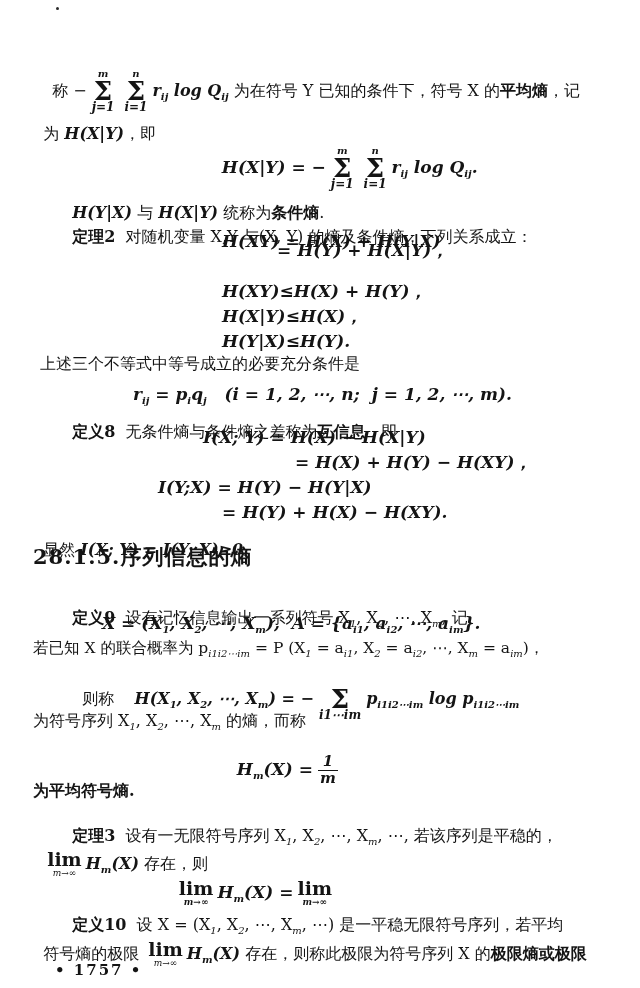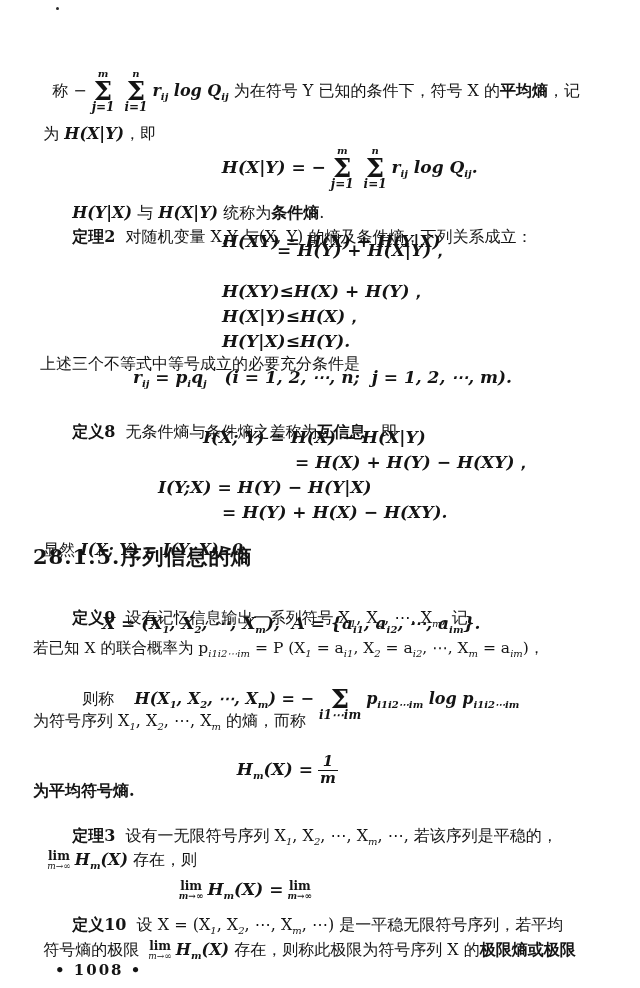--- a/index.html
+++ b/index.html
@@ -16,21 +16,21 @@
   sub{font-size:10px;font-style:italic;line-height:0;}
   
   .sum{display:inline-flex;flex-direction:column;align-items:center;
        vertical-align:middle;line-height:0.85;margin:0 5px;font-style:normal;}
   .sum .t{font-size:10px;font-style:italic;font-weight:700;min-height:10px;}
   .sum .s{font-size:26px;font-weight:700;font-style:normal;}
   .sum .bm{font-size:12px;font-style:italic;font-weight:700;min-height:10px;}
   
   .lim{display:inline-flex;flex-direction:column;align-items:center;
        vertical-align:middle;line-height:1;margin:0 4px;font-style:normal;}
-  .lim .l{font-weight:700;font-size:12px;}
+  .lim .l{font-weight:700;font-size:19px;}
   .lim .sb{font-size:9px;font-style:italic;}
   
   .frac{display:inline-flex;flex-direction:column;align-items:center;
         vertical-align:middle;margin:0 5px;line-height:1.05;font-style:italic;font-weight:700;font-size:15px;}
   .frac .d{border-top:1.5px solid #141414;padding:0 2px;}
   .heading{font-size:21px;font-weight:800;font-style:normal;letter-spacing:1px;}
   .footer{font-size:15px;font-weight:700;font-style:normal;letter-spacing:2px;}
   .speck{position:absolute;width:3px;height:3px;background:#2a2a2a;border-radius:50%;}
 </style>
 </head>
@@ -58,21 +58,21 @@
   <span class="b">定理2</span><span class="cn">  对随机变量 X,Y 与(X, Y) 的熵及条件熵，下列关系成立：</span>
 </div>
 
 <div class="line math" style="left:222px;top:231px;">H(XY) = H(X) + H(Y|X)</div>
 <div class="line math" style="left:277px;top:240px;">= H(Y) + H(X|Y)，</div>
 <div class="line math" style="left:222px;top:281px;">H(XY)≤H(X) + H(Y)，</div>
 <div class="line math" style="left:222px;top:306px;">H(X|Y)≤H(X)，</div>
 <div class="line math" style="left:222px;top:331px;">H(Y|X)≤H(Y).</div>
 
 <div class="line cn" style="left:40px;top:354px;">上述三个不等式中等号成立的必要充分条件是</div>
-<div class="line math" style="left:133px;top:367px;">r<sub>ij</sub> = p<sub>i</sub>q<sub>j</sub>   (i = 1, 2, ⋯, n;  j = 1, 2, ⋯, m).</div>
+<div class="line math" style="left:133px;top:384px;">r<sub>ij</sub> = p<sub>i</sub>q<sub>j</sub>   (i = 1, 2, ⋯, n;  j = 1, 2, ⋯, m).</div>
 
 <div class="line" style="left:62px;top:402px;">
   <span class="b">定义8</span><span class="cn">  无条件熵与条件熵之差称为</span><span class="b">互信息</span><span class="cn">，即</span>
 </div>
 
 <div class="line math" style="left:203px;top:427px;">I(X; Y) = H(X) − H(X|Y)</div>
 <div class="line math" style="left:295px;top:452px;">= H(X) + H(Y) − H(XY)，</div>
 <div class="line math" style="left:158px;top:477px;">I(Y;X) = H(Y) − H(Y|X)</div>
 <div class="line math" style="left:222px;top:502px;">= H(Y) + H(X) − H(XY).</div>
 
@@ -113,13 +113,13 @@
 </div>
 
 <div class="line" style="left:62px;top:895px;">
   <span class="b">定义10</span><span class="cn">  设 X = (X<sub>1</sub>, X<sub>2</sub>, ⋯, X<sub>m</sub>, ⋯) 是一平稳无限符号序列，若平均</span>
 </div>
 
 <div class="line" style="left:33px;top:920px;">
   <span class="cn">符号熵的极限 </span><span class="lim"><span class="l">lim</span><span class="sb">m→∞</span></span><span class="m">H<sub>m</sub>(X)</span><span class="cn"> 存在，则称此极限为符号序列 X 的</span><span class="b">极限熵或极限</span>
 </div>
 
-<div class="line footer" style="left:55px;top:961px;">• 1008 •</div>
+<div class="line footer" style="left:55px;top:961px;">• 1757 •</div>
 
 </body></html>

